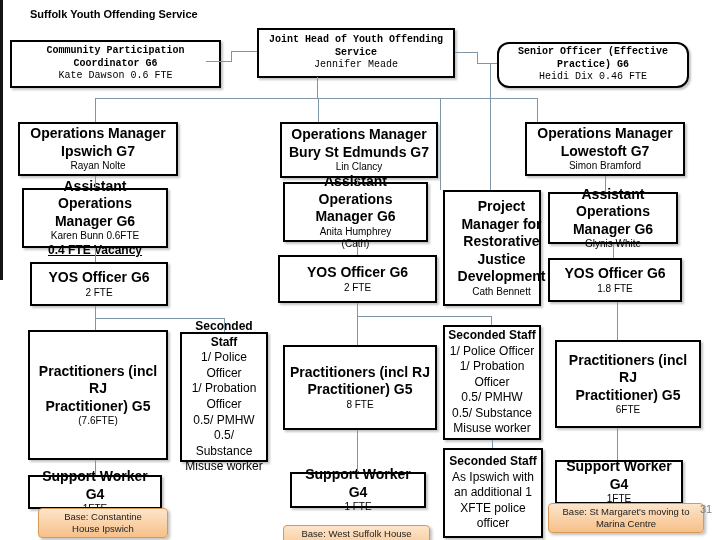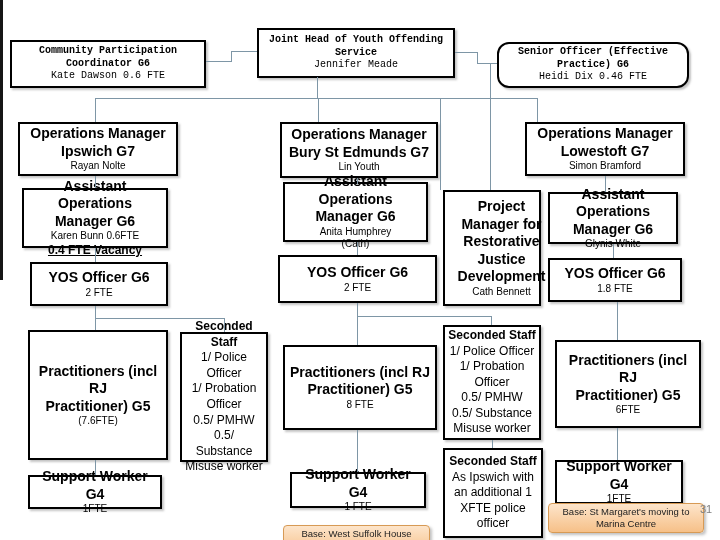--- a/index.html
+++ b/index.html
@@ -23,22 +23,23 @@
   .cl{position:absolute;background:var(--connector);}
   .edge{position:absolute;left:0;top:0;width:3px;height:280px;background:#151515;}
   .pagenum{position:absolute;left:700px;top:503px;font-size:11px;color:#7f7f7f;}
 </style>
 </head>
 <body>
 
 <div id="canvas" style="--connector: #7e96a6; --base-top: #fde5cb; --base-bottom: #f6c088; --base-border: #d79a55;">
 
   <div class="edge"></div>
+  <div class="page-title">Suffolk Youth Offending Service</div>
 
-  <div class="bx big" style="left:10px;top:40px;width:196px;height:48px;">
+  <div class="bx big" style="left:10px;top:40px;width:211px;height:48px;">
     <span class="tt">Community Participation
 Coordinator G6</span>
     <span class="nm">Kate Dawson 0.6 FTE</span>
   </div>
   <div class="bx big" style="left:257px;top:28px;width:198px;height:50px;">
     <span class="tt">Joint Head of Youth Offending
 Service</span>
     <span class="nm">Jennifer Meade</span>
   </div>
   <div class="bx big" style="left:497px;top:42px;width:192px;height:46px;border-radius:12px;">
@@ -47,21 +48,21 @@
   </div>
 
   <div class="bx" style="left:18px;top:122px;width:160px;height:54px;">
     <span class="tt">Operations Manager
 Ipswich G7</span>
     <span class="nm">Rayan Nolte</span>
   </div>
   <div class="bx" style="left:280px;top:122px;width:158px;height:56px;">
     <span class="tt">Operations Manager
 Bury St Edmunds G7</span>
-    <span class="nm">Lin Youth</span>
+    <span class="nm">Lin Clancy</span>
   </div>
   <div class="bx" style="left:525px;top:122px;width:160px;height:54px;">
     <span class="tt">Operations Manager
 Lowestoft G7</span>
     <span class="nm">Simon Bramford</span>
   </div>
 
   <div class="bx" style="left:22px;top:188px;width:146px;height:60px;">
     <span class="tt">Assistant Operations
 Manager G6</span>
@@ -126,20 +127,22 @@
   <div class="bx" style="left:555px;top:340px;width:146px;height:88px;">
     <span class="tt">Practitioners (incl RJ
 Practitioner) G5</span>
     <span class="nm">6FTE</span>
   </div>
 
   <div class="bx" style="left:28px;top:475px;width:134px;height:34px;">
     <span class="tt">Support Worker G4</span>
     <span class="nm">1FTE</span>
   </div>
+  <div class="base" style="left:38px;top:508px;width:130px;height:30px;">Base: Constantine
+House  Ipswich</div>
 
   <div class="bx" style="left:290px;top:472px;width:136px;height:36px;">
     <span class="tt">Support Worker G4</span>
     <span class="nm">1 FTE</span>
   </div>
   <div class="base" style="left:283px;top:517px;width:147px;height:30px;margin-top:8px;">Base: West Suffolk House
 Bury St Edmunds</div>
 
   <div class="bx sm" style="left:443px;top:448px;width:100px;height:90px;">
     <span class="tt">Seconded Staff</span>

